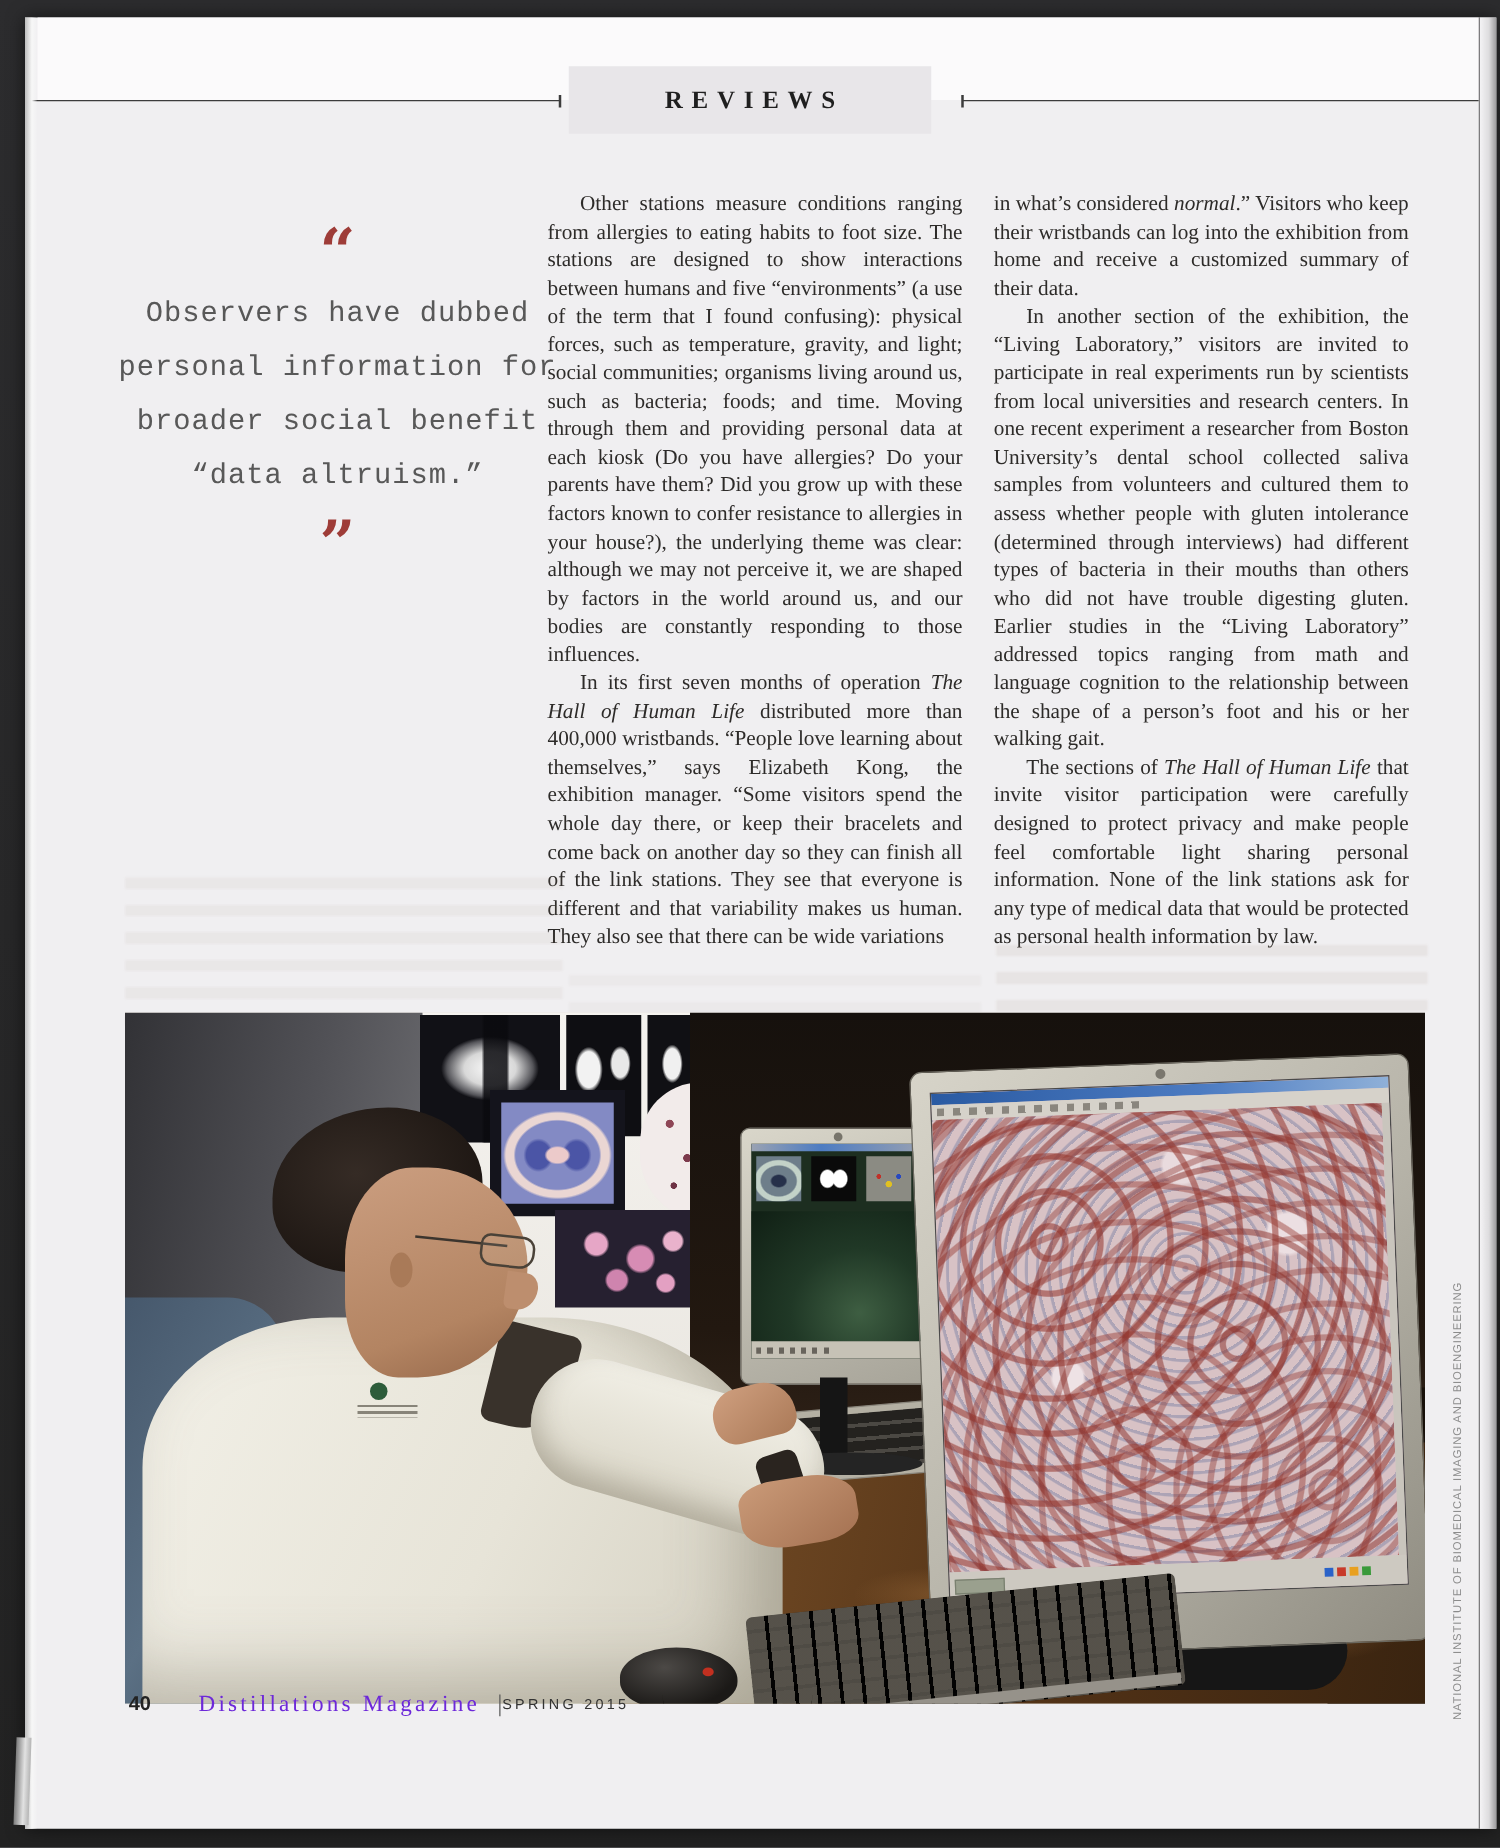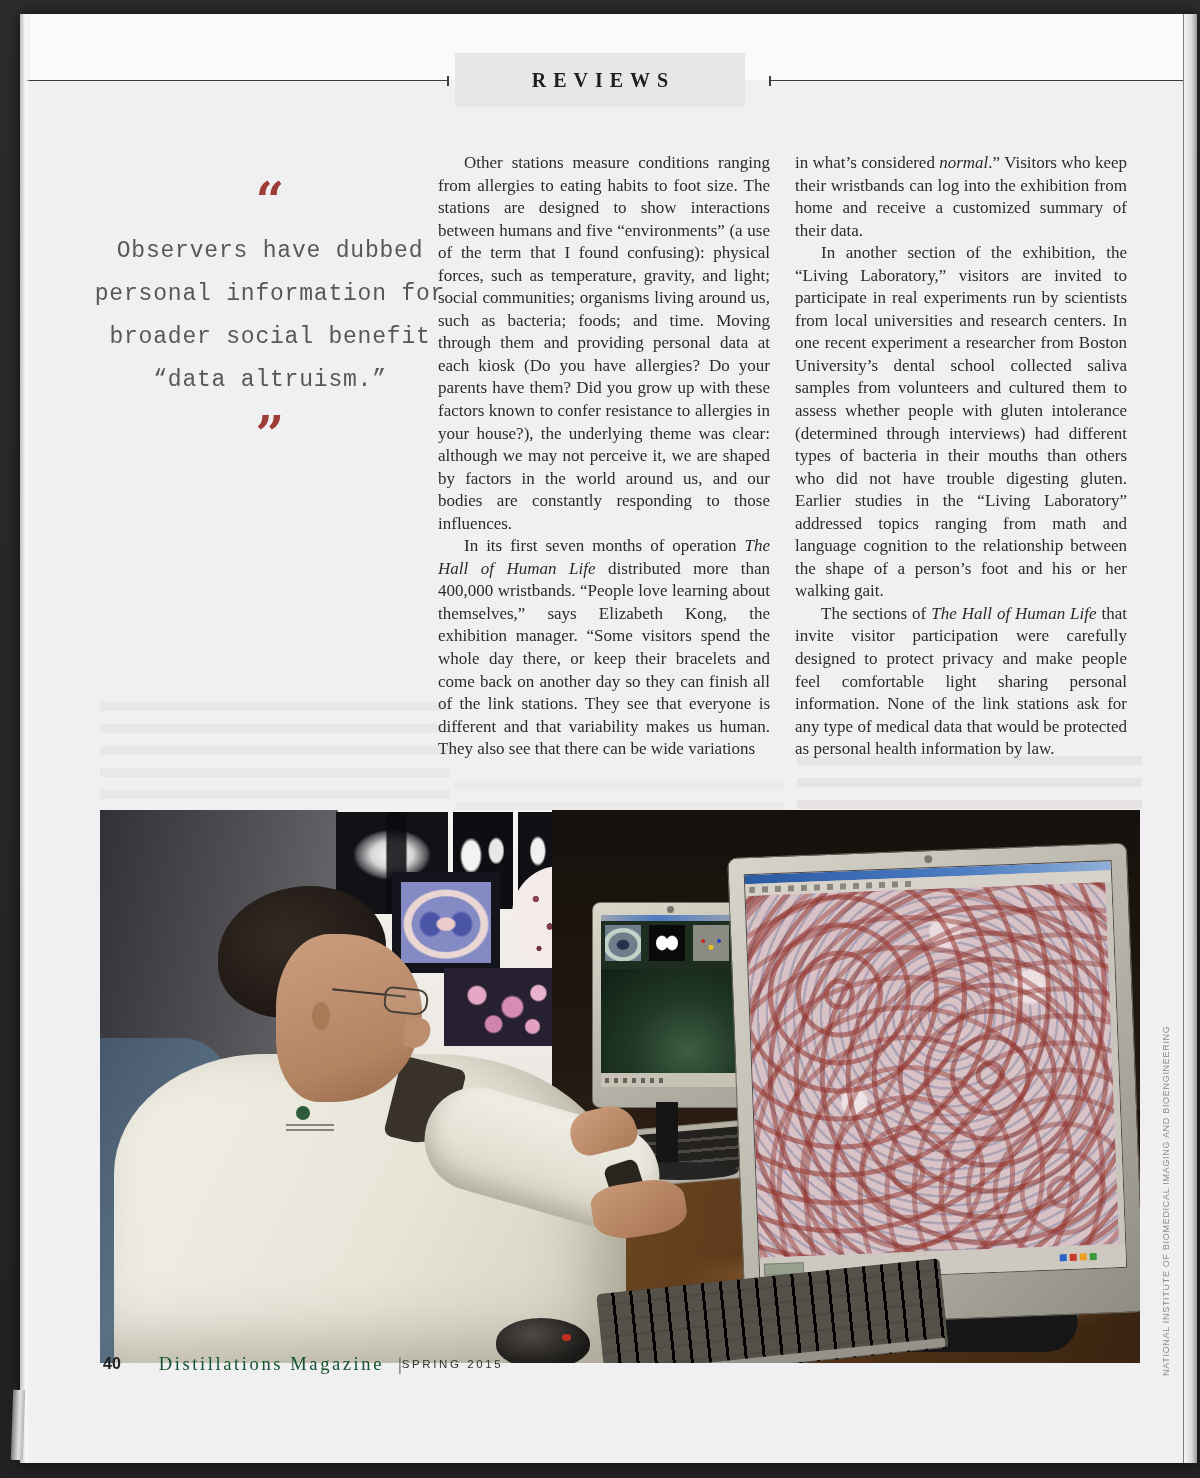--- a/index.html
+++ b/index.html
@@ -51,21 +51,21 @@
   .ghost-lines{background:repeating-linear-gradient(180deg,
       rgba(158,136,120,.16) 0 9px,rgba(158,136,120,0) 9px 22px);}
   #ghost-pq{left:80px;top:688px;width:350px;height:118px;}
   #ghost-c1{left:435px;top:766px;width:330px;height:40px;opacity:.35;}
   #ghost-c2{left:777px;top:742px;width:345px;height:62px;opacity:.7;}
 
   
   #footer{left:83px;top:1339px;width:600px;display:flex;align-items:center;}
   #footer-page-number{font-family:"Liberation Sans",sans-serif;font-weight:bold;font-size:16px;color:#222;}
   #footer-magazine{margin-left:38px;font-family:"Liberation Serif",serif;font-size:18.5px;
-    letter-spacing:2.6px;color:#14532d;}
+    letter-spacing:2.6px;color:#6d28d9;}
   #footer-sep{margin-left:14px;font-family:"Liberation Serif",serif;font-size:19px;color:#555;font-weight:200;}
   #footer-issue{margin-left:0;font-family:"Liberation Sans",sans-serif;font-size:11.5px;
     letter-spacing:2.6px;color:#333;}
 
   
   #photo-credit{left:1141px;top:1026px;width:16px;height:336px;
     writing-mode:vertical-rl;transform:rotate(180deg);
     font-family:"Liberation Sans",sans-serif;font-size:9px;letter-spacing:.7px;color:#8b8b8b;
     white-space:nowrap;}
 

